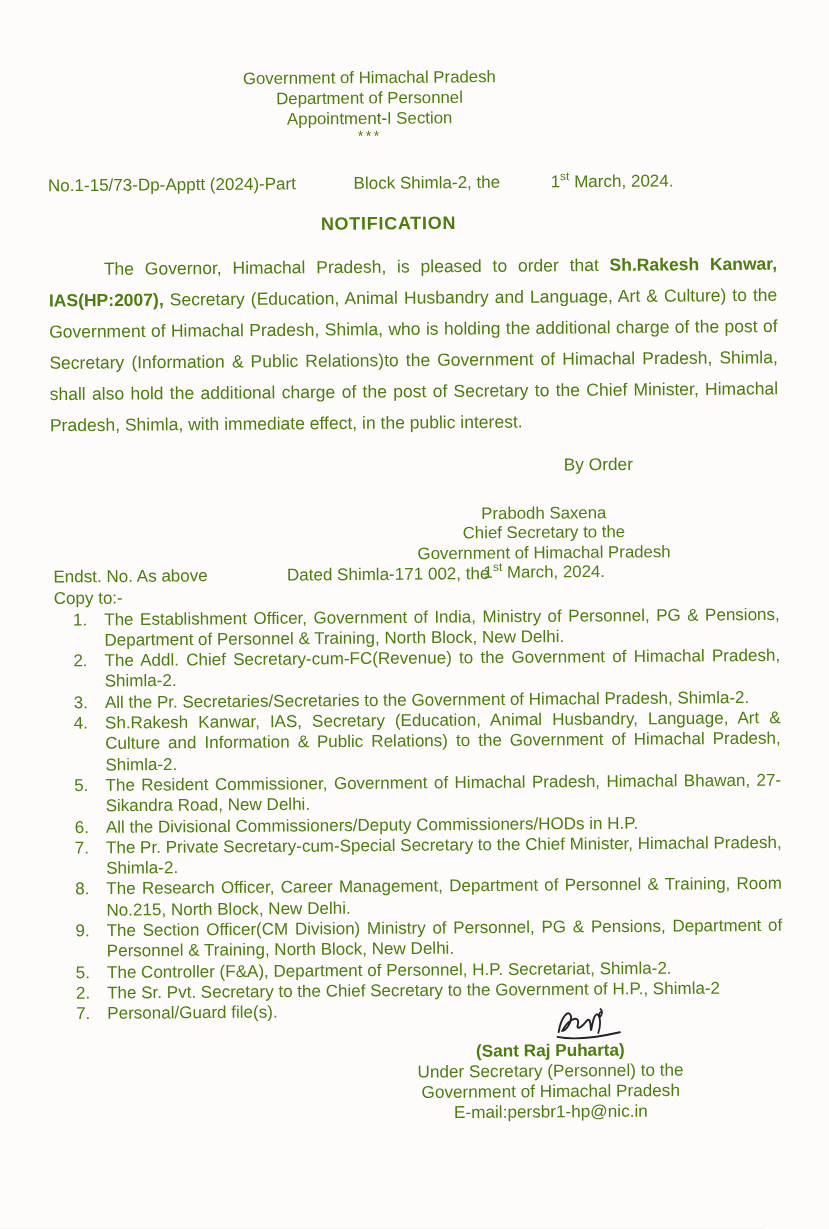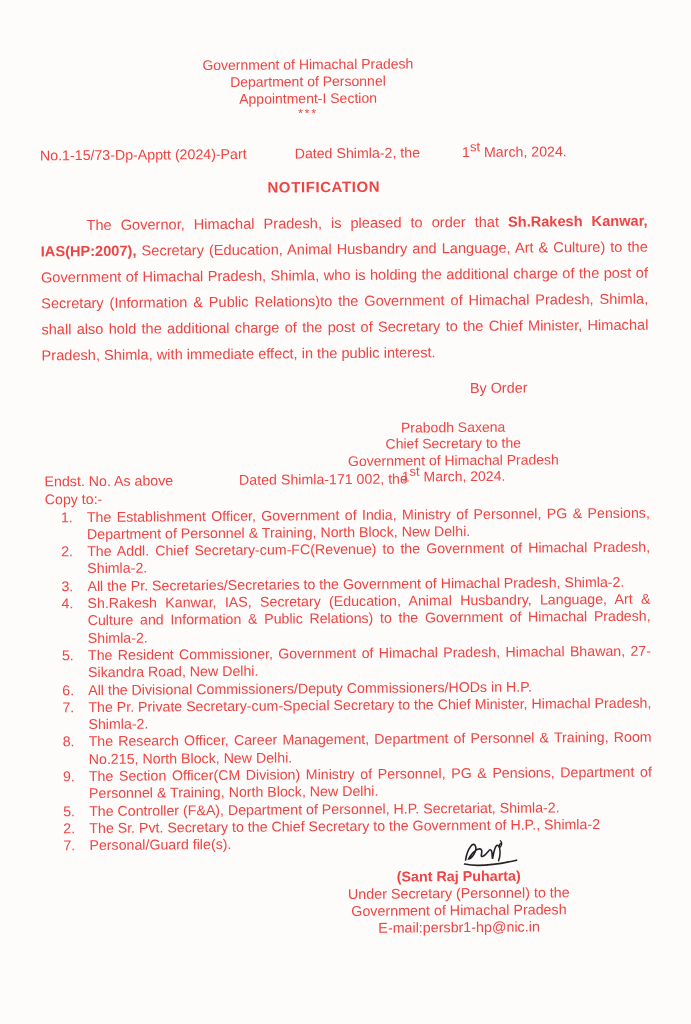--- a/index.html
+++ b/index.html
@@ -1,33 +1,33 @@
 <!DOCTYPE html>
 <html><head>
 <meta charset="utf-8">
 <style>
   html,body{margin:0;padding:0;background:#e9e7e2;}
   .sheet{
     position:relative;
     width:691px;height:1024px;
     margin:0 auto;
     background:#fdfcfa;
-    color:#ef4444;
+    color:#4d7c0f;
     font-family:"Liberation Sans","DejaVu Sans",sans-serif;
     box-sizing:border-box;
     padding:56px 42px 30px 42px;
     overflow:hidden;
   }
   .skew{transform:rotate(-0.45deg);transform-origin:50% 40%;}
   .doc-header{text-align:center;margin-right:70px;font-size:14px;line-height:17px;}
   .doc-header .stars{font-size:12px;letter-spacing:2px;line-height:13px;}
   .ref-row{display:flex;align-items:baseline;margin-top:25px;font-size:14.2px;white-space:nowrap;}
   .ref-row .dated{margin-left:48px;}
   .ref-row .date{margin-left:42px;}
-  sup.ord{font-size:13px;vertical-align:super;line-height:0;}
+  sup.ord{font-size:10px;vertical-align:super;line-height:0;}
   .title{font-weight:bold;font-size:15px;letter-spacing:.6px;text-align:center;margin-top:17px;margin-right:40px;}
   .body-para{
     margin-top:15px;
     font-size:14.6px;line-height:26px;
     text-align:justify;text-indent:46px;
   }
   .body-para .b{font-weight:bold;}
   .by-order{margin-top:13px;margin-left:428px;font-size:14.4px;}
   .sig-area{position:relative;margin-top:23px;height:68px;}
   .sig-block{width:300px;margin-left:auto;margin-right:46px;text-align:center;font-size:14px;line-height:16.5px;}
@@ -50,21 +50,21 @@
 
     <div class="doc-header">
       <div>Government of Himachal Pradesh</div>
       <div>Department of Personnel</div>
       <div>Appointment-I Section</div>
       <div class="stars">***</div>
     </div>
 
     <div class="ref-row">
       <span>No.1-15/73-Dp-Apptt (2024)-Part</span>
-      <span class="dated">Dated Shimla-2, the</span>
+      <span class="dated">Block Shimla-2, the</span>
       <span class="date"><span>1</span><sup class="ord">st</sup><span> March, 2024.</span></span>
     </div>
 
     <div class="title">NOTIFICATION</div>
 
     <p class="body-para"><span>The Governor, Himachal Pradesh, is pleased to order that </span><span class="b">Sh.Rakesh Kanwar, IAS(HP:2007),</span><span> Secretary (Education, Animal Husbandry and Language, Art &amp; Culture) to the Government of Himachal Pradesh, Shimla, who is holding the additional charge of the post of Secretary (Information &amp; Public Relations)to the Government of Himachal Pradesh, Shimla, shall also hold the additional charge of the post of Secretary to the Chief Minister, Himachal Pradesh, Shimla,  with immediate effect, in the public interest.</span></p>
 
     <div class="by-order">By Order</div>
 
     <div class="sig-area">

